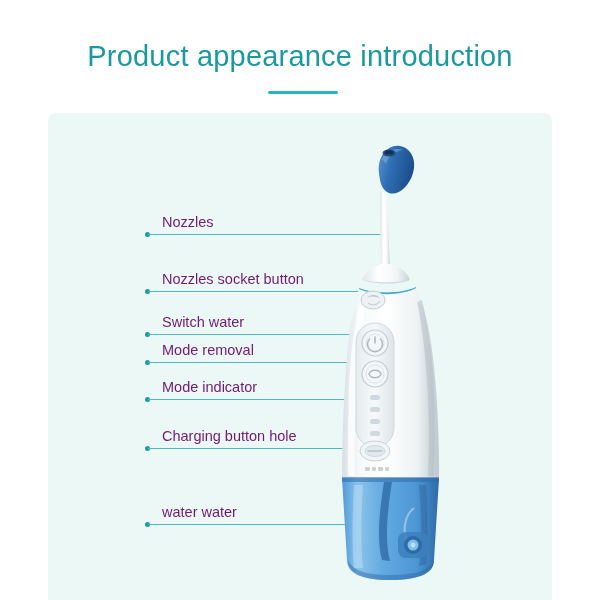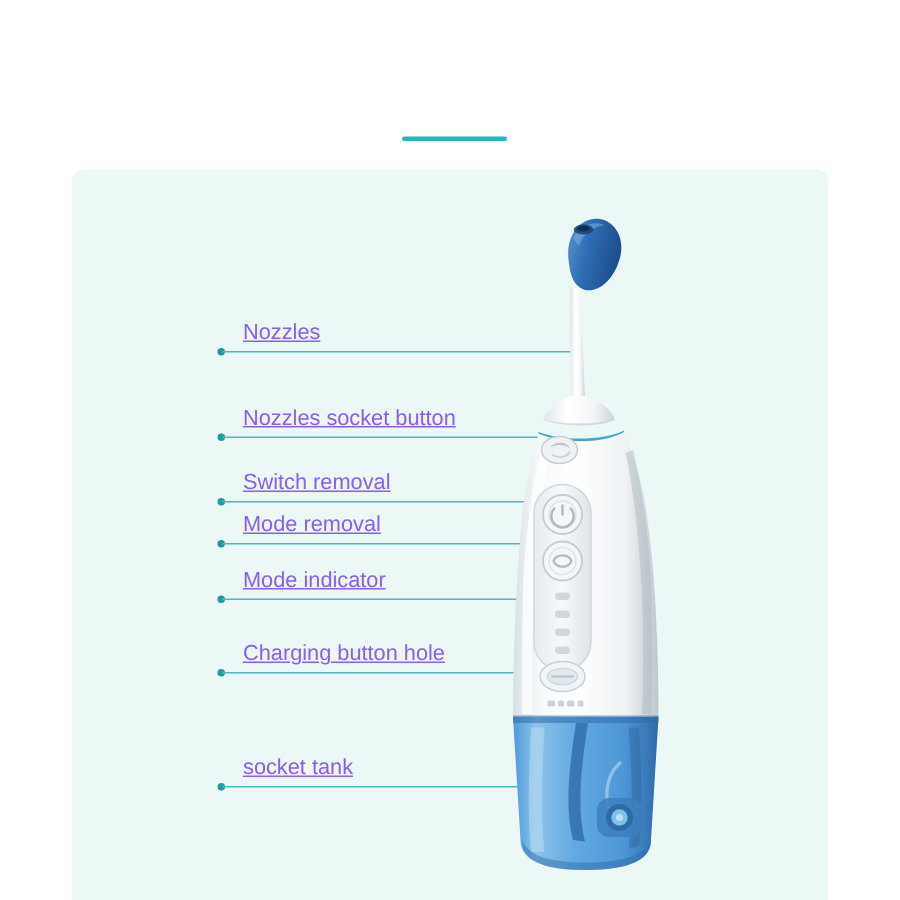--- a/index.html
+++ b/index.html
@@ -70,79 +70,79 @@
     left: 3px;
     top: 0;
     height: 1px;
     background: #4db8bd;
   }
   .callout-text {
     position: absolute;
     left: 17px;
     bottom: 4px;
     font-size: 14.5px;
-    color: #8b5cf6;
+    color: #701a75;
     white-space: nowrap;
-    text-decoration: underline;
   }
 
   
   #device {
     position: absolute;
     left: 318px;
     top: 140px;
     width: 150px;
     height: 445px;
   }
   #device svg { display: block; }
 </style>
 </head>
 <body>
 
 <div id="page">
 
+  <div id="page-title">Product appearance introduction</div>
   <div id="title-underline"></div>
 
   <div id="panel"></div>
 
   <div id="callouts">
       <div class="callout" style="left: 145px; top: 234px;">
         <span class="callout-dot"></span>
         <span class="callout-line" style="width: 237px;"></span>
         <span class="callout-text">Nozzles</span>
       </div>
       <div class="callout" style="left: 145px; top: 291px;">
         <span class="callout-dot"></span>
         <span class="callout-line" style="width: 224px;"></span>
         <span class="callout-text">Nozzles socket button</span>
       </div>
       <div class="callout" style="left: 145px; top: 334px;">
         <span class="callout-dot"></span>
         <span class="callout-line" style="width: 232px;"></span>
-        <span class="callout-text">Switch removal</span>
+        <span class="callout-text">Switch water</span>
       </div>
       <div class="callout" style="left: 145px; top: 362px;">
         <span class="callout-dot"></span>
         <span class="callout-line" style="width: 232px;"></span>
         <span class="callout-text">Mode removal</span>
       </div>
       <div class="callout" style="left: 145px; top: 399px;">
         <span class="callout-dot"></span>
         <span class="callout-line" style="width: 232px;"></span>
         <span class="callout-text">Mode indicator</span>
       </div>
       <div class="callout" style="left: 145px; top: 448px;">
         <span class="callout-dot"></span>
         <span class="callout-line" style="width: 225px;"></span>
         <span class="callout-text">Charging button hole</span>
       </div>
       <div class="callout" style="left: 145px; top: 524px;">
         <span class="callout-dot"></span>
         <span class="callout-line" style="width: 214px;"></span>
-        <span class="callout-text">socket tank</span>
+        <span class="callout-text">water water</span>
       </div>
     </div>
 
   <div id="device">
     <svg width="150" height="445" viewBox="0 0 150 445" xmlns="http://www.w3.org/2000/svg">
       <defs>
         <linearGradient id="gTip" x1="0" y1="0" x2="1" y2="0.3">
           <stop offset="0" stop-color="#5c94cf"></stop>
           <stop offset="0.42" stop-color="#2f6fb5"></stop>
           <stop offset="1" stop-color="#1d4f8c"></stop>

